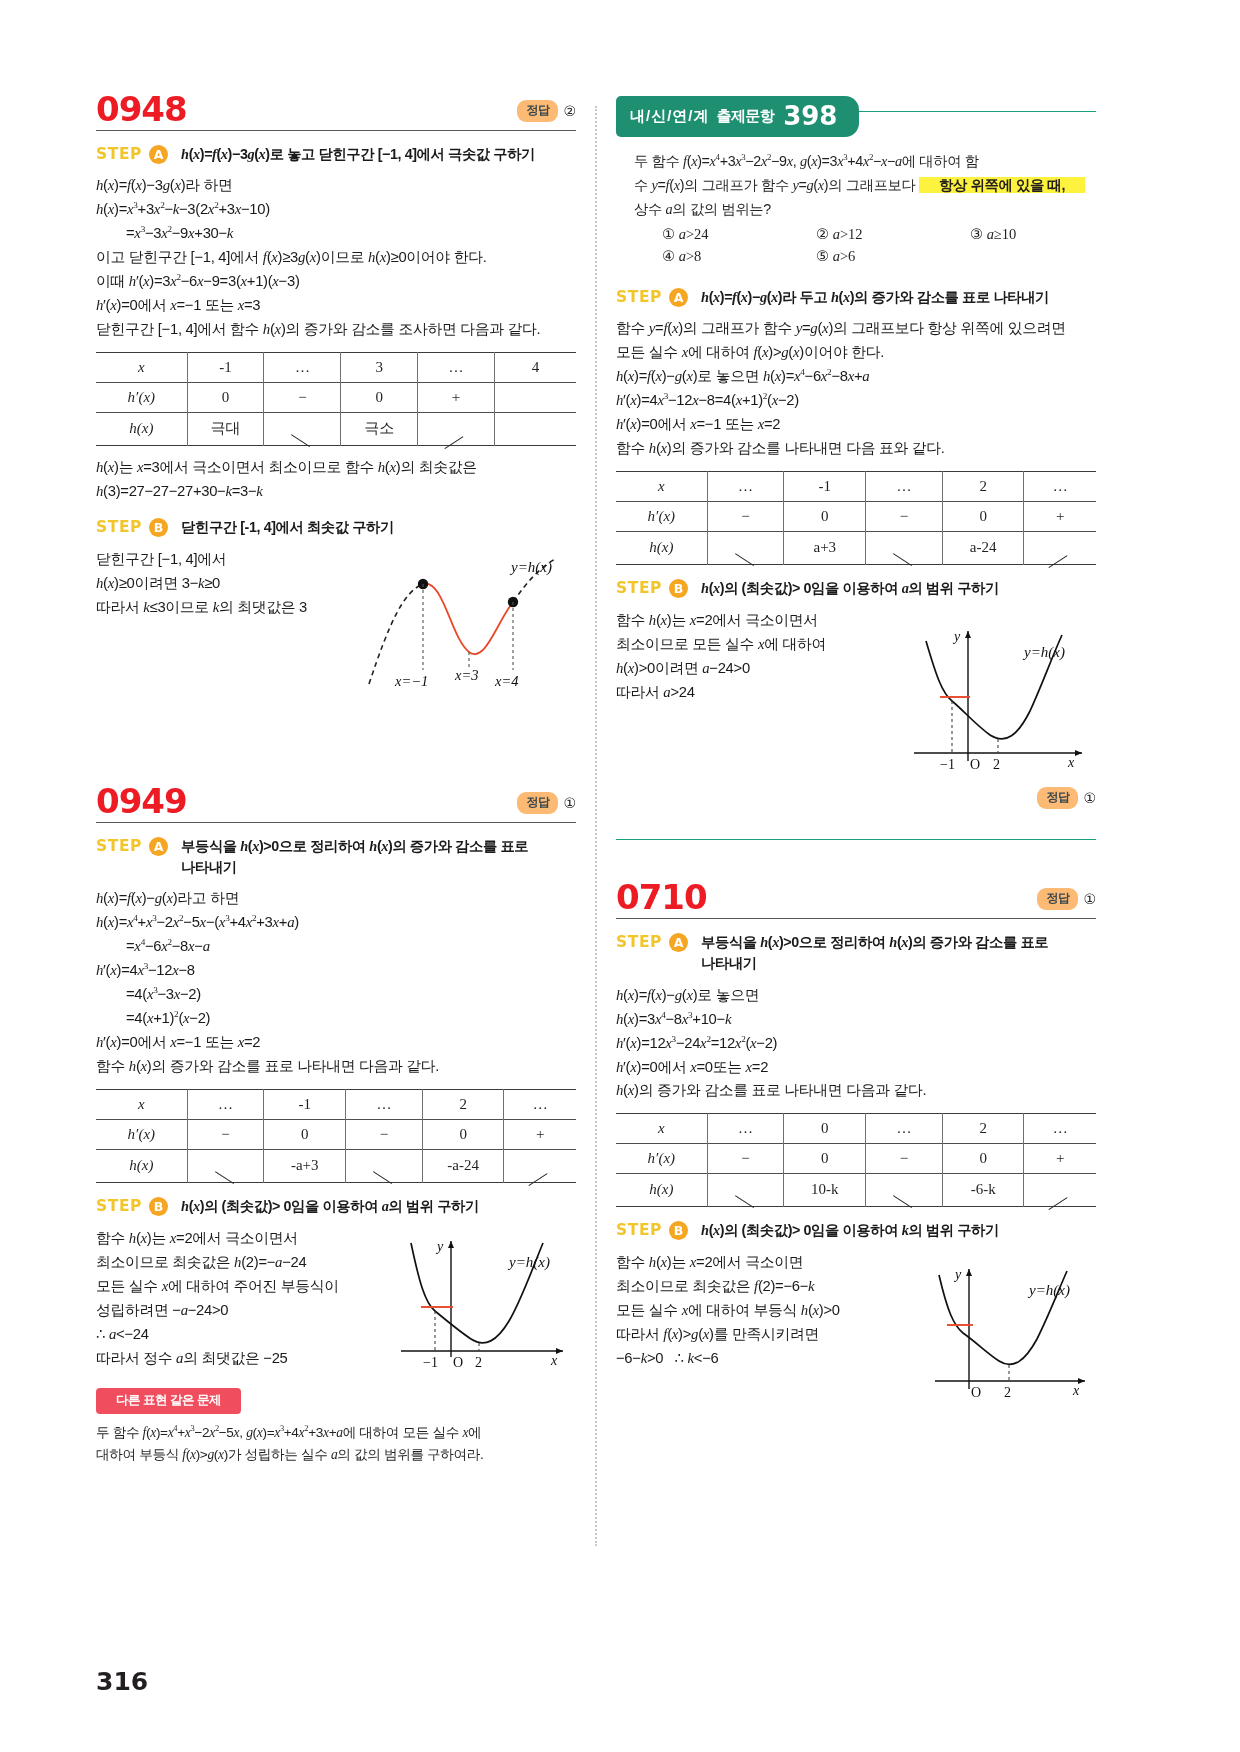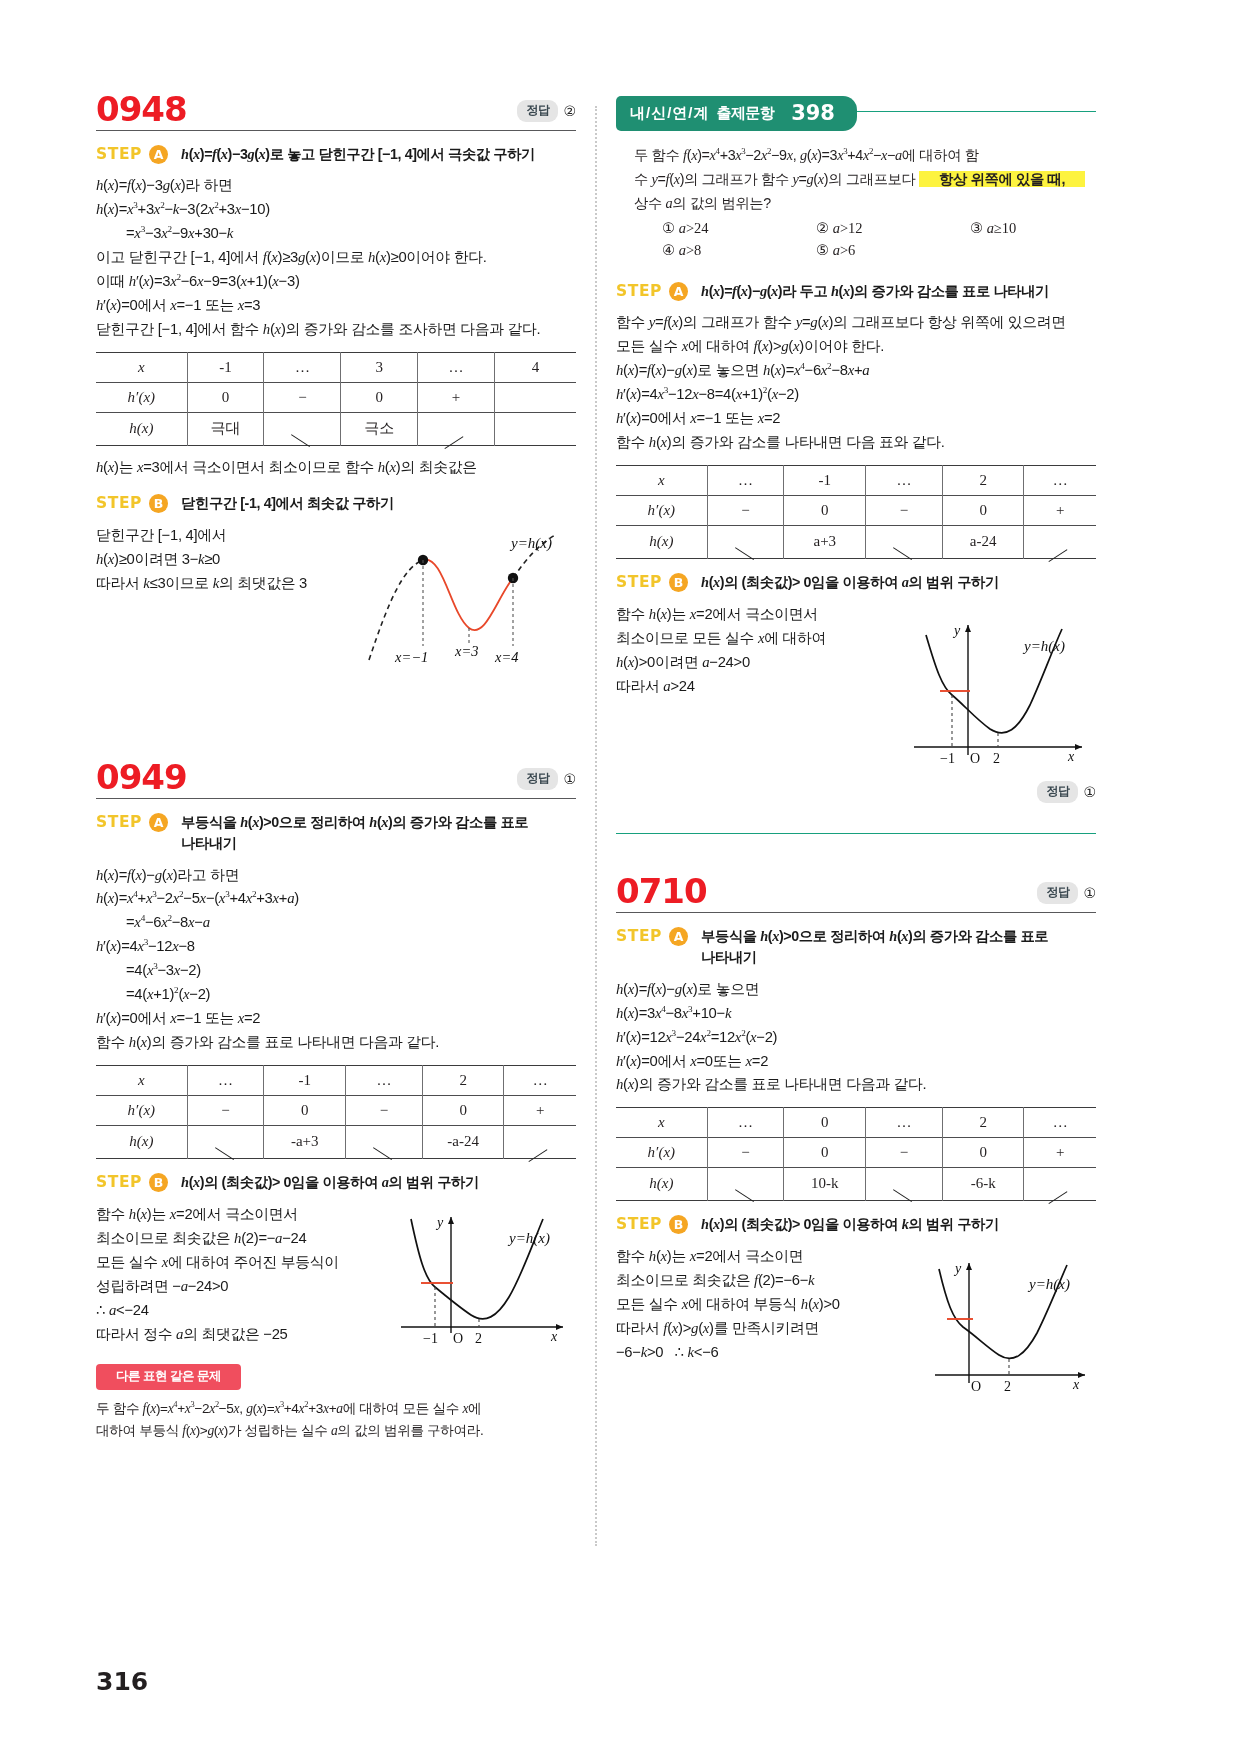--- a/index.html
+++ b/index.html
@@ -31,21 +31,21 @@
   .prob-no {
     font-family:"DejaVu Sans", sans-serif;
     font-weight:700; font-size:34px; letter-spacing:-1px;
     color:#ed1c24; line-height:1.0;
   }
   .answer-pill {
     display:inline-flex; align-items:center; gap:5px;
     font-size:12.5px; color:#444; margin-bottom:4px;
   }
   .answer-pill .lbl {
-    background:#e5e5e5; color:#39474f; border-radius:9px;
+    background:#fdba74; color:#39474f; border-radius:9px;
     padding:2px 9px 3px; font-size:12px; font-weight:700;
     letter-spacing:-0.5px;
   }
   .answer-pill .val { font-size:14px; color:#222; }
   .rule { border-bottom:1.6px solid #58585a; margin-top:4px; }
 
   
   .step { display:flex; align-items:flex-start; gap:7px; margin:13px 0 9px; }
   .step-word {
     font-family:"DejaVu Sans", sans-serif;
@@ -101,22 +101,22 @@
   
   .nsg-wrap { position:relative; margin-top:4px; margin-bottom:12px; }
   .nsg-line { position:absolute; left:0; right:0; top:15px; border-top:1.5px solid #17a07e; }
   .nsg {
     position:relative; display:inline-flex; align-items:center;
     background:#1f8f72; color:#fff; border-radius:5px 14px 14px 5px;
     padding:5px 22px 6px 14px; font-size:15px; font-weight:700; letter-spacing:-0.6px;
   }
   .nsg .dots { letter-spacing:1px; }
   .nsg .num {
-    font-family:"DejaVu Sans",sans-serif; font-size:21px; font-weight:700;
-    margin-left:17px; letter-spacing:0;
+    font-family:"DejaVu Sans",sans-serif; font-size:26px; font-weight:700;
+    margin-left:9px; letter-spacing:0;
   }
 
   .qbody { font-size:14.3px; line-height:1.68; letter-spacing:-0.35px; padding-left:18px; }
   .hl { background:#fdf33f; padding:0 20px; font-weight:700; }
   .choices { display:flex; padding-left:18px; margin-top:5px; font-size:14.5px; }
   .choices .ch { width:155px; font-family:"Liberation Serif",serif;margin-left:28px; }
   .circ { font-family:"DejaVu Sans",sans-serif; font-style:normal; }
 
   
   .ans-right { display:flex; justify-content:flex-end; margin-top:6px; }
@@ -202,20 +202,21 @@
             <td>극대</td>
             <td><span class="arrow-d"></span></td>
             <td>극소</td>
             <td><span class="arrow-u"></span></td>
             <td></td>
           </tr>
         </tbody>
           </table>
 
         <div class="ln"><span class="mi">h</span>(<span class="mi">x</span>)는 <span class="mi">x</span>=3에서 극소이면서 최소이므로 함수 <span class="mi">h</span>(<span class="mi">x</span>)의 최솟값은</div>
+        <div class="ln"><span class="mi">h</span>(3)=27−27−27+30−<span class="mi">k</span>=3−<span class="mi">k</span></div>
 
         <div class="step">
           <span class="step-word">STEP</span>
           <span class="step-badge">B</span>
           <span class="step-txt">닫힌구간 [-1, 4]에서 최솟값 구하기</span>
         </div>
 
         <div class="flow">
 
           <div class="gfloat graph" style="width:215px;height:140px;margin:4px 0 0 10px;">

